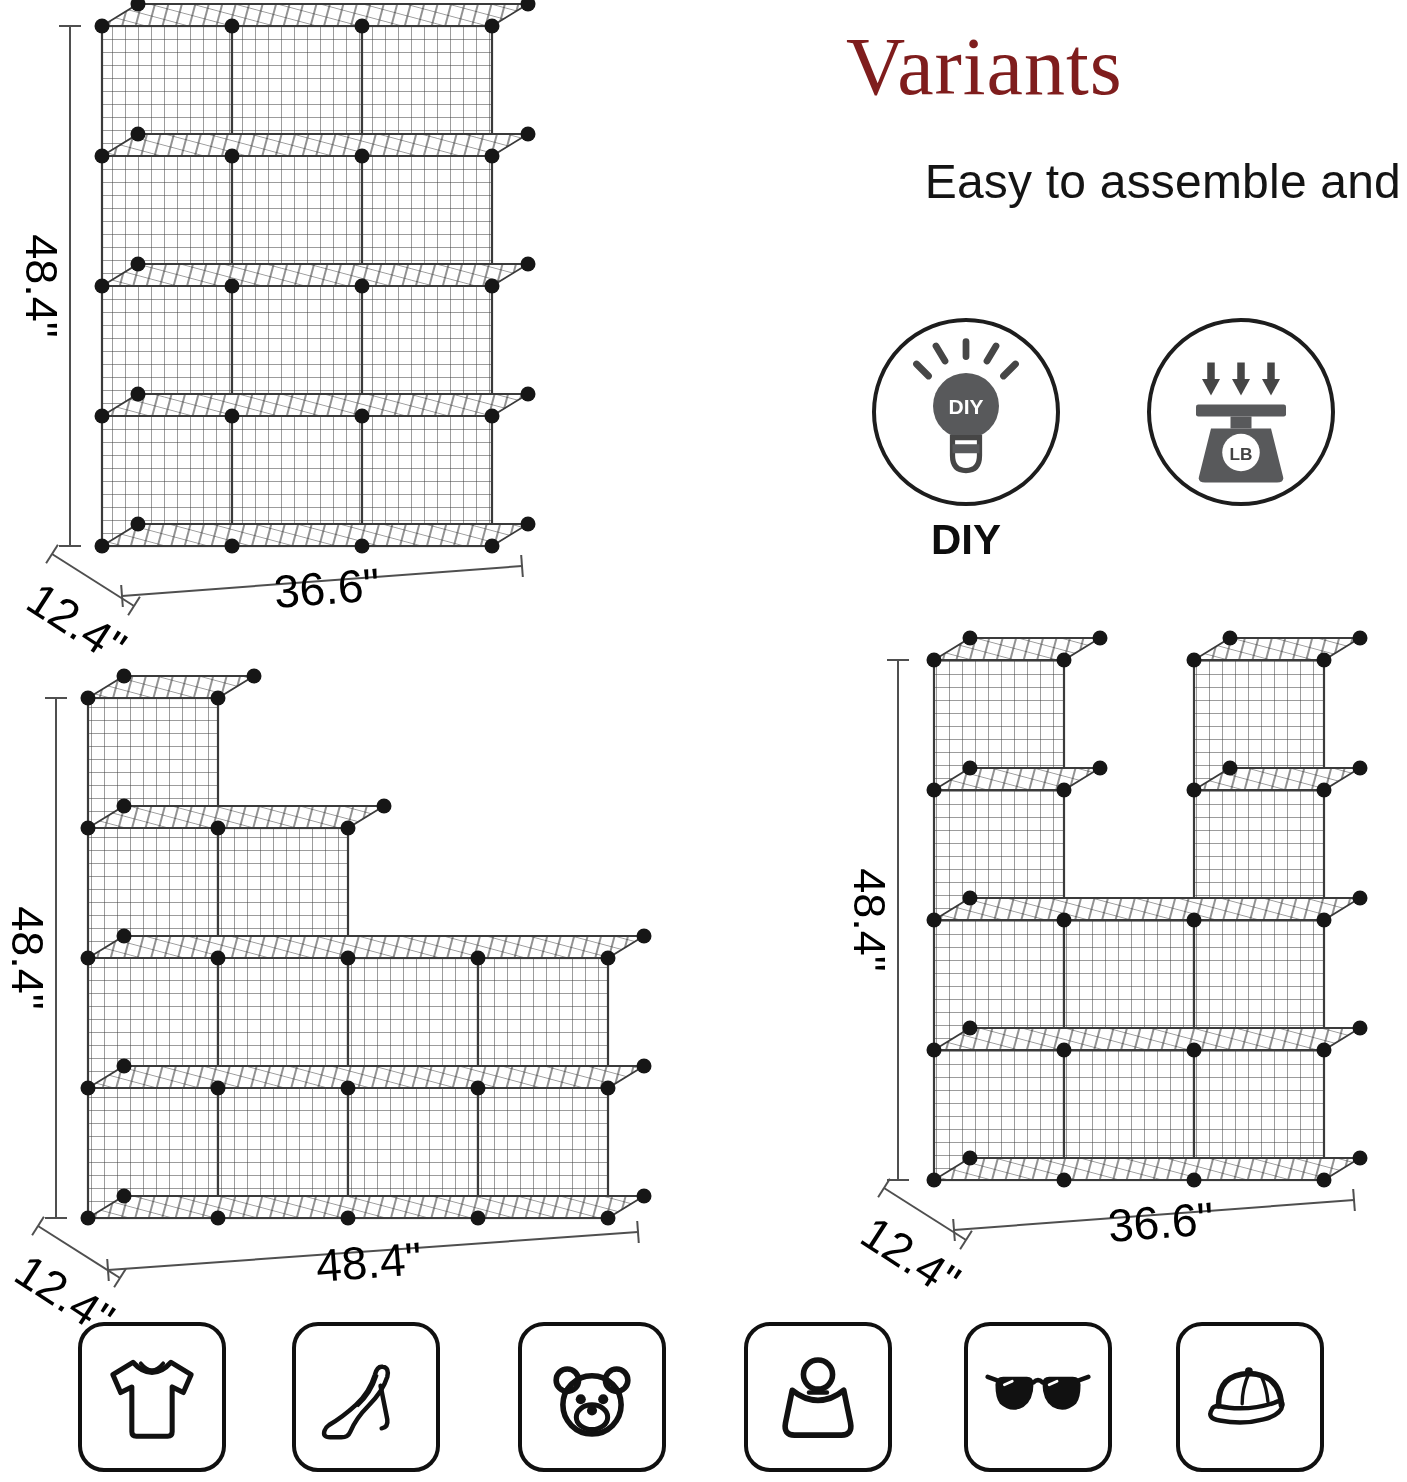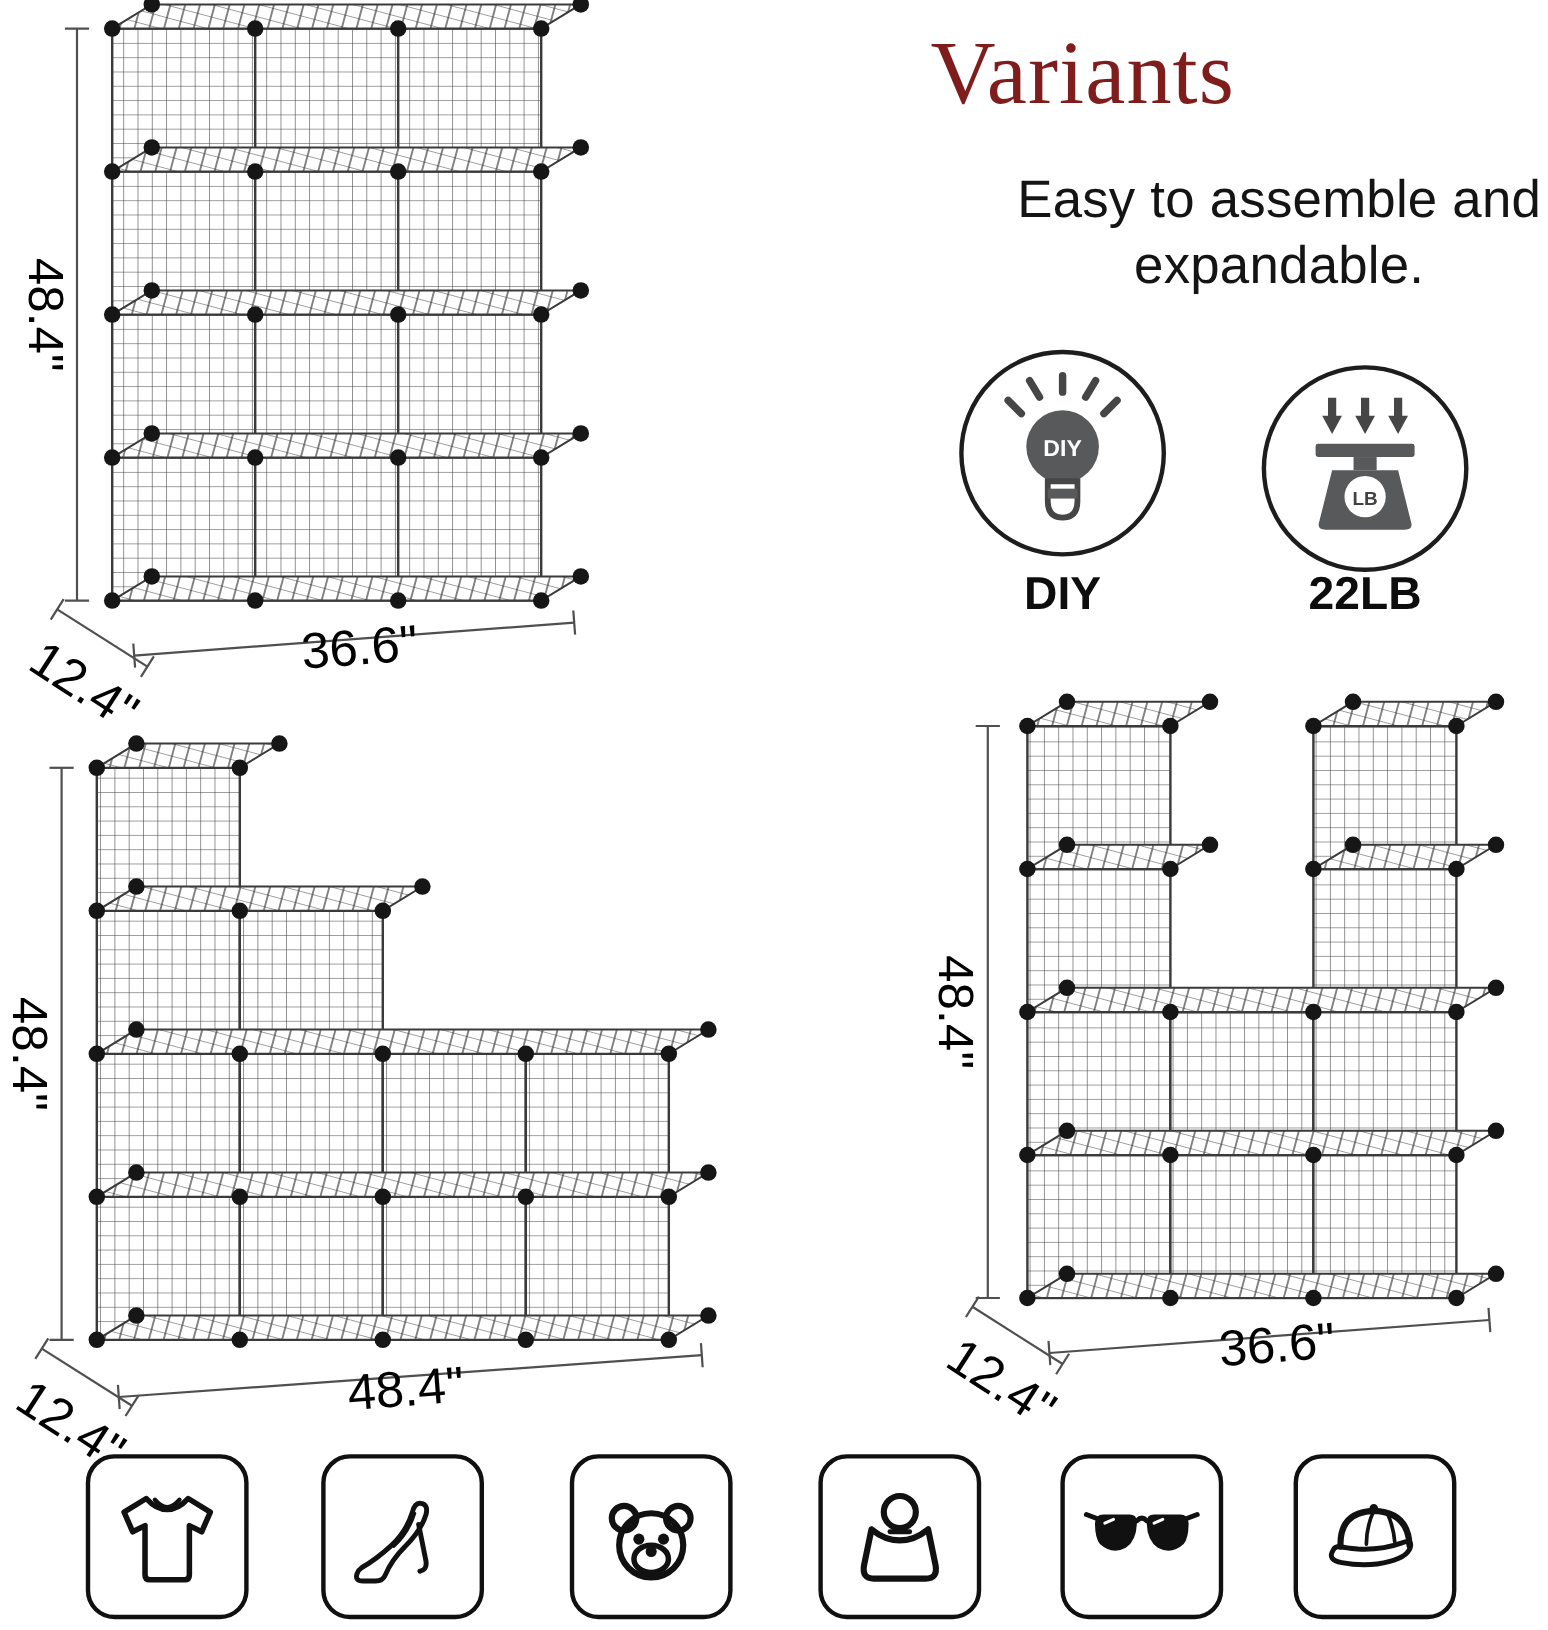--- a/index.html
+++ b/index.html
@@ -7,21 +7,21 @@
         font-family:"Liberation Sans",sans-serif;}
   .abs{position:absolute;}
   #title{left:846px;top:20px;font-family:"Liberation Serif",serif;font-size:82px;
          color:#7f1d1d;letter-spacing:1px;}
   #tagline{right:6px;top:152px;text-align:center;font-size:48px;color:#141414;
            line-height:60px;letter-spacing:.2px;}
   .badge-circle{width:188px;height:188px;border:4px solid #1d1d1d;border-radius:50%;
                 box-sizing:border-box;display:flex;align-items:center;justify-content:center;background:#fff;}
   .badge-label{width:190px;text-align:center;font-size:42px;font-weight:bold;color:#0d0d0d;}
   #diy-circle{left:872px;top:318px;}
-  #weight-circle{left:1147px;top:332px;}
+  #weight-circle{left:1147px;top:318px;align-items:flex-end;}
   #diy-label{left:871px;top:516px;}
   #weight-label{left:1146px;top:516px;}
   .tile{width:148px;height:150px;border:4px solid #101010;border-radius:26px;
         box-sizing:border-box;background:#fff;display:flex;align-items:center;justify-content:center;}
   .tile svg{width:112px;height:112px;}
   svg text{font-family:"Liberation Sans",sans-serif;}
 </style>
 </head>
 <body>
 
@@ -288,21 +288,20 @@
       <text x="330" y="616" text-anchor="middle" font-size="46" fill="#000" transform="rotate(-4.4 330 616)">36.6"</text>
       <line x1="52" y1="566" x2="134" y2="618" stroke="#4f4f4f" stroke-width="2" fill="none"></line>
       <line x1="57.89096227894166" y1="556.7104056370536" x2="46.10903772105834" y2="575.2895943629464" stroke="#4f4f4f" stroke-width="2" fill="none"></line>
       <line x1="139.89096227894166" y1="608.7104056370536" x2="128.10903772105834" y2="627.2895943629464" stroke="#4f4f4f" stroke-width="2" fill="none"></line>
       <text x="70" y="648" text-anchor="middle" font-size="46" fill="#000" transform="rotate(33 70 648)">12.4"</text>
     </svg>
 
   <div id="title" class="abs">Variants</div>
   <div id="tagline" class="abs">
     <div>Easy to assemble and</div>
-    <div>expandable.</div>
   </div>
 
   <div id="diy-circle" class="abs badge-circle">
     <svg width="150" height="150" viewBox="0 0 100 100">
       <path d="M50 13 L50 3 M64 16 L70 6 M36 16 L30 6 M75 26 L83 18 M25 26 L17 18" stroke="#464646" stroke-width="4.5" stroke-linecap="round" fill="none"></path>
       <circle cx="50" cy="46" r="22" fill="#58595b"></circle>
       <path d="M41 67 L59 67 L59 79 Q59 89 50 89 Q41 89 41 79 Z" fill="#ffffff" stroke="#464646" stroke-width="3.5"></path>
       <rect x="41" y="71.5" width="18" height="6" fill="#58595b"></rect>
       <text x="50" y="51.5" text-anchor="middle" font-size="14" font-weight="bold" fill="#ffffff">DIY</text>
     </svg>
@@ -315,21 +314,20 @@
       <path d="M24 18 L36 18 L30 29 Z" fill="#464646"></path>
       <path d="M44 18 L56 18 L50 29 Z" fill="#464646"></path>
       <path d="M64 18 L76 18 L70 29 Z" fill="#464646"></path>
       <rect x="20" y="35" width="60" height="8" rx="1.5" fill="#58595b"></rect>
       <rect x="43" y="43" width="14" height="8" fill="#58595b"></rect>
       <path d="M30 51 L70 51 L78 83 Q79 87 74 87 L26 87 Q21 87 22 83 Z" fill="#58595b"></path>
       <circle cx="50" cy="67" r="12.5" fill="#ffffff"></circle>
       <text x="50" y="72" text-anchor="middle" font-size="11.5" font-weight="bold" fill="#424242">LB</text>
     </svg>
   </div>
-  <div id="weight-label" class="abs badge-label">22LB</div>
 
   <div id="tiles">
       <div class="abs tile" style="left: 78px; top: 1322px;">
         <svg viewBox="0 0 100 100">
           <path d="M33 19 Q41 28 50 28 Q59 28 67 19 L85 30 L78 46 L68 41 L68 81 Q68 85 64 85 L36 85 Q32 85 32 81 L32 41 L22 46 L15 30 Z" fill="none" stroke="#111" stroke-width="4.5" stroke-linecap="round" stroke-linejoin="round"></path>
           <path d="M40 20 Q50 32 60 20" fill="none" stroke="#111" stroke-width="3.5" stroke-linecap="round" stroke-linejoin="round"></path>
         </svg>
       </div>
       <div class="abs tile" style="left: 292px; top: 1322px;">
         <svg viewBox="0 0 100 100">

